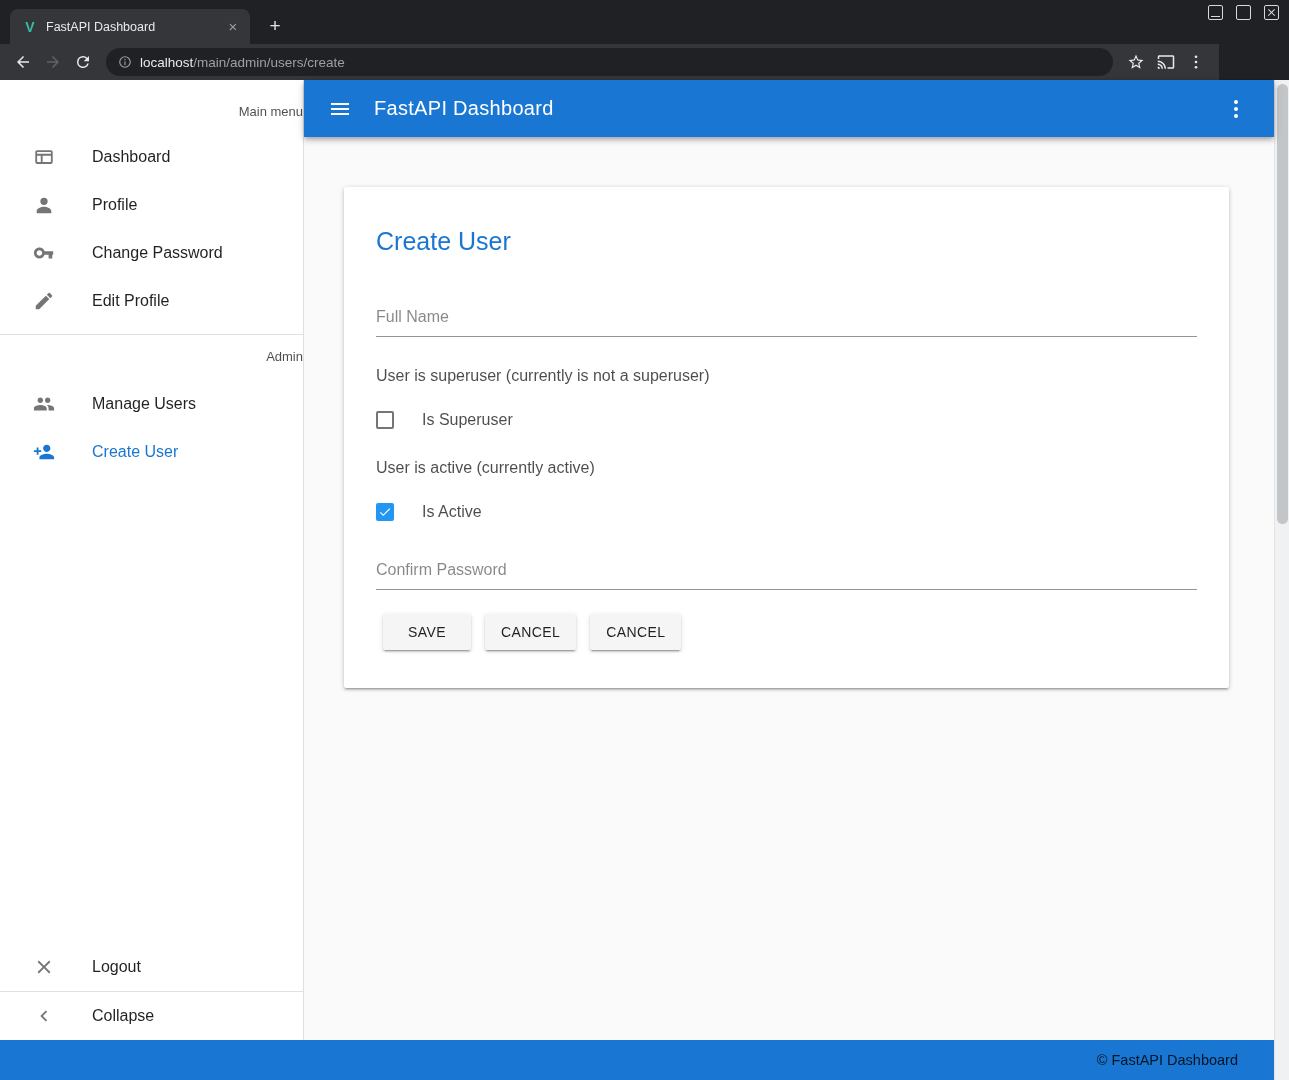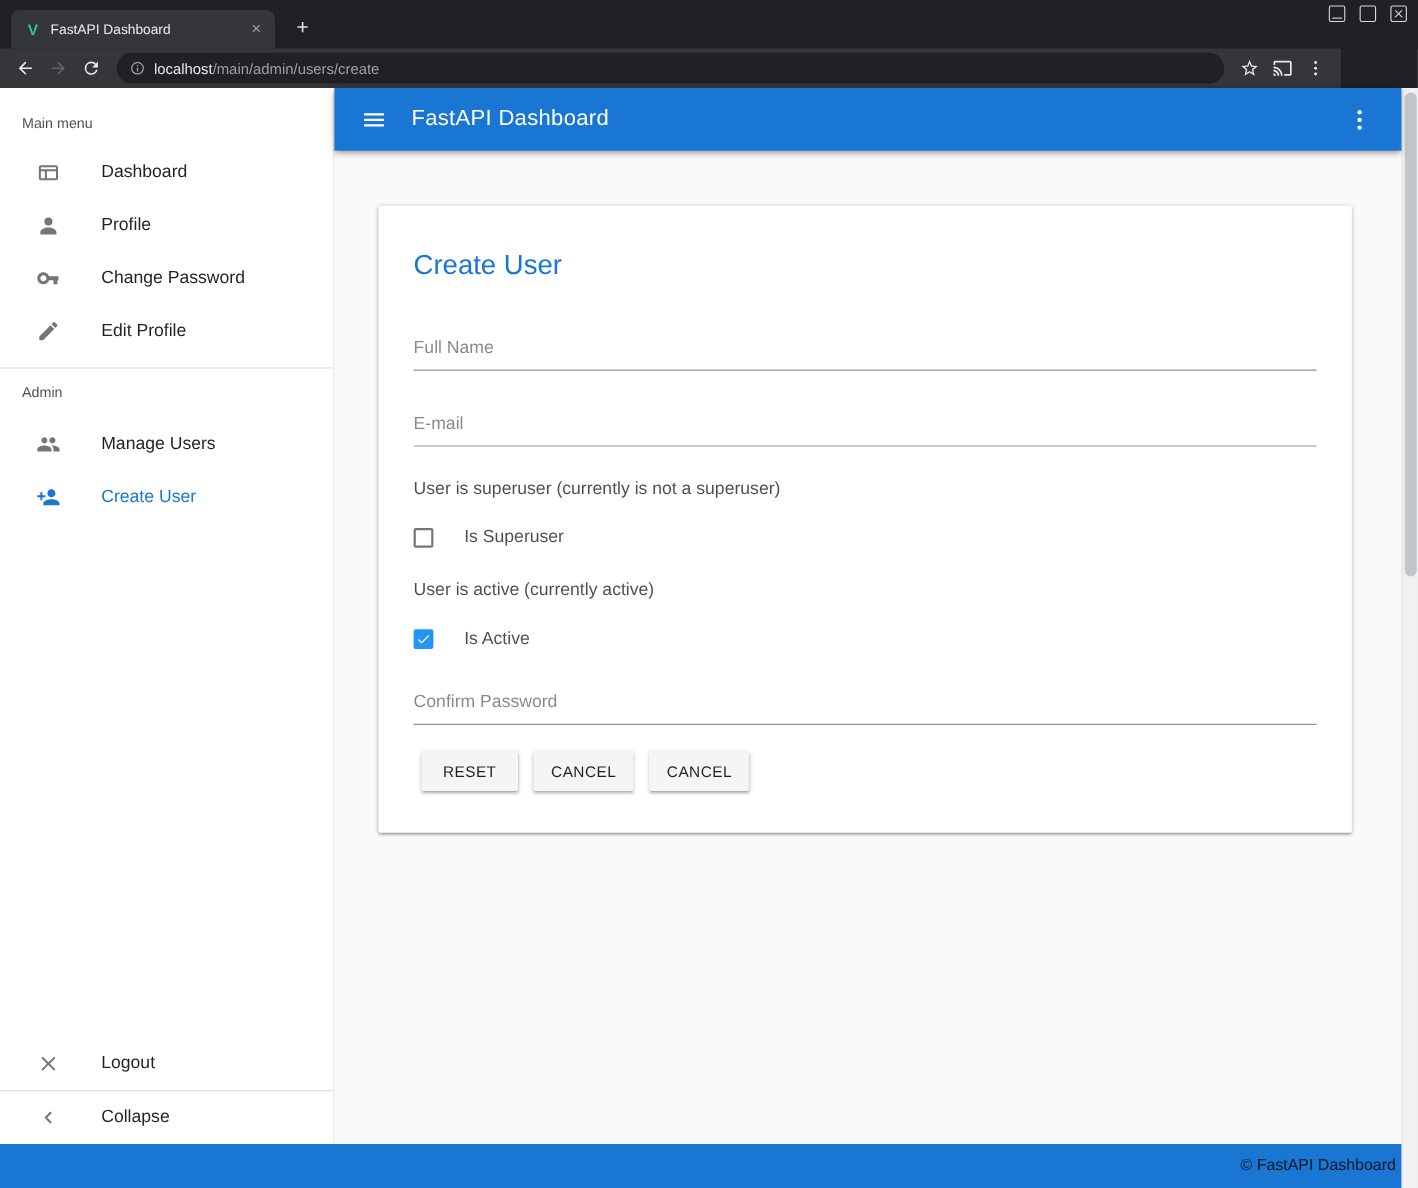--- a/index.html
+++ b/index.html
@@ -48,21 +48,21 @@
   .omnibox svg { width:14px; height:14px; flex:0 0 auto; }
   .url-host { color:#e8eaed; }
   .url-path { color:#9aa0a6; }
 
   
   .app { position:absolute; left:0; top:80px; width:1289px; height:1000px; background:#fafafa; }
 
   
   .sidebar {
     position:absolute; left:0; top:0; width:304px; height:960px; background:#ffffff;
-    border-right:1px solid #e0e0e0; display:flex; flex-direction:column;
+    border-right:1px solid #e0e0e0; display:flex; flex-direction:column;text-align:right;
   }
   .side-caption { padding:24px 0 14px 20px; font-size:13px; color:rgba(0,0,0,.70); }
   .side-caption.admin { padding-top:14px; padding-bottom:16px; }
   .side-item { height:48px; display:flex; align-items:center; padding-left:32px; gap:36px; cursor:default; }
   .side-item .sicon { width:24px; height:24px; color:#757575; display:flex; align-items:center; justify-content:center; }
   .side-item .sicon svg { width:22px; height:22px; }
   .side-item .slabel { font-size:16px; color:rgba(0,0,0,.87); }
   .side-item.active .sicon { color:var(--primary,#1976d2); }
   .side-item.active .slabel { color:var(--primary,#1976d2); }
   .side-divider { height:1px; background:#e0e0e0; margin:9px 0 0 0; flex:0 0 auto; }
@@ -112,21 +112,21 @@
     min-width:88px; height:36px; margin:0 14px 0 0; border:none; border-radius:2px;
     background:#f5f5f5; color:rgba(0,0,0,.87); font-family:"Liberation Sans", sans-serif;
     font-size:14px; font-weight:500; letter-spacing:.4px; padding:0 16px; cursor:default;
     box-shadow:0 3px 1px -2px rgba(0,0,0,.2), 0 2px 2px 0 rgba(0,0,0,.14), 0 1px 5px 0 rgba(0,0,0,.12);
   }
   .btn.firstbtn { margin-left:7px; }
 
   
   .footer {
     position:absolute; left:0; bottom:0; width:1274px; height:40px; background:var(--primary,#1976d2);
-    display:flex; align-items:center; justify-content:flex-end; padding-right:5px;
+    display:flex; align-items:center; justify-content:flex-end; padding-right:36px;
     font-size:14.5px; color:rgba(0,0,0,.82); z-index:3;
   }
 
   
   .scrollbar { position:absolute; right:0; top:0; width:15px; height:1000px; background:#f0f1f2; border-left:1px solid #e3e3e3; }
   .scroll-thumb { position:absolute; left:2px; top:4px; width:11px; height:440px; background:#c3c6c9; border-radius:6px; }
 
   svg { display:block; }
 </style>
 </head>
@@ -292,23 +292,20 @@
     </header>
 
     <div class="content">
       <div class="card">
         <h1 class="card-title">Create User</h1>
 
         <div class="field first">
           <input type="text" placeholder="Full Name" style="">
         </div>
 
-        <div class="field">
-          <input type="text" placeholder="E-mail" style="">
-        </div>
 
         <p class="hint">User is superuser (currently is not a superuser)</p>
 
         <div class="check-row">
           <span class="cbox">
             
           </span>
           <span class="clabel">Is Superuser</span>
         </div>
 
@@ -322,21 +319,21 @@
           </span>
           <span class="clabel">Is Active</span>
         </div>
 
 
         <div class="field">
           <input type="text" placeholder="Confirm Password" style="">
         </div>
 
         <div class="btn-row">
-          <button class="btn firstbtn">RESET</button>
+          <button class="btn firstbtn">SAVE</button>
           <button class="btn">CANCEL</button>
           <button class="btn">CANCEL</button>
         </div>
       </div>
     </div>
   </div>
 
   <footer class="footer">
     <span>© FastAPI Dashboard</span>
   </footer>

